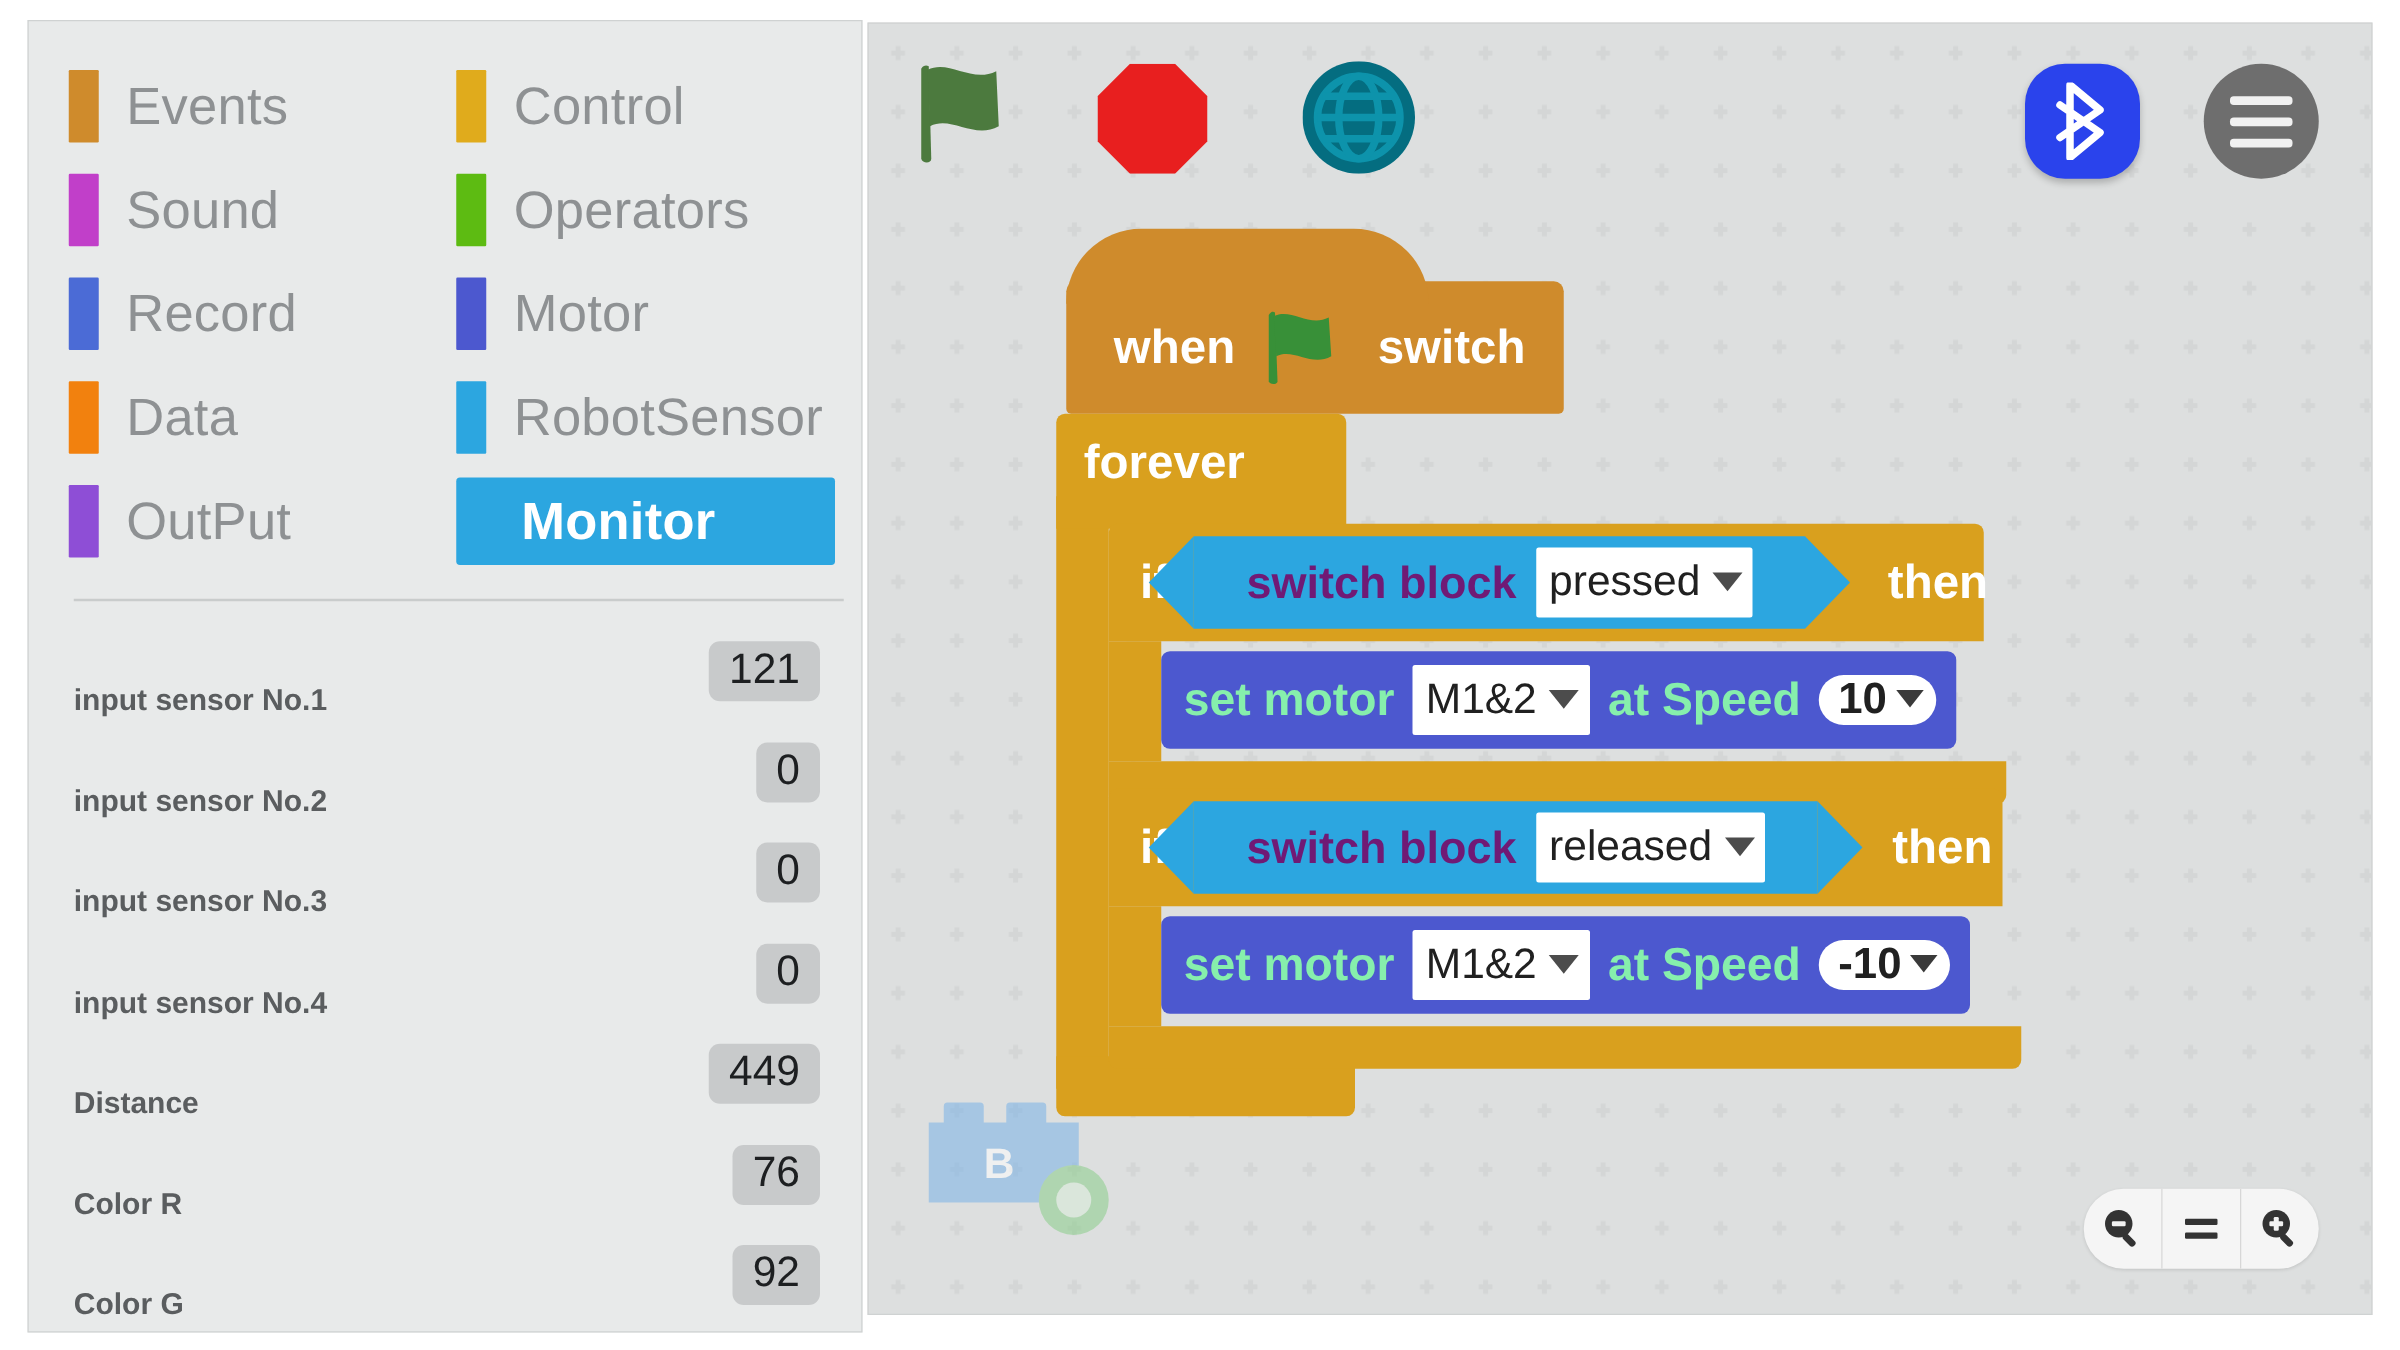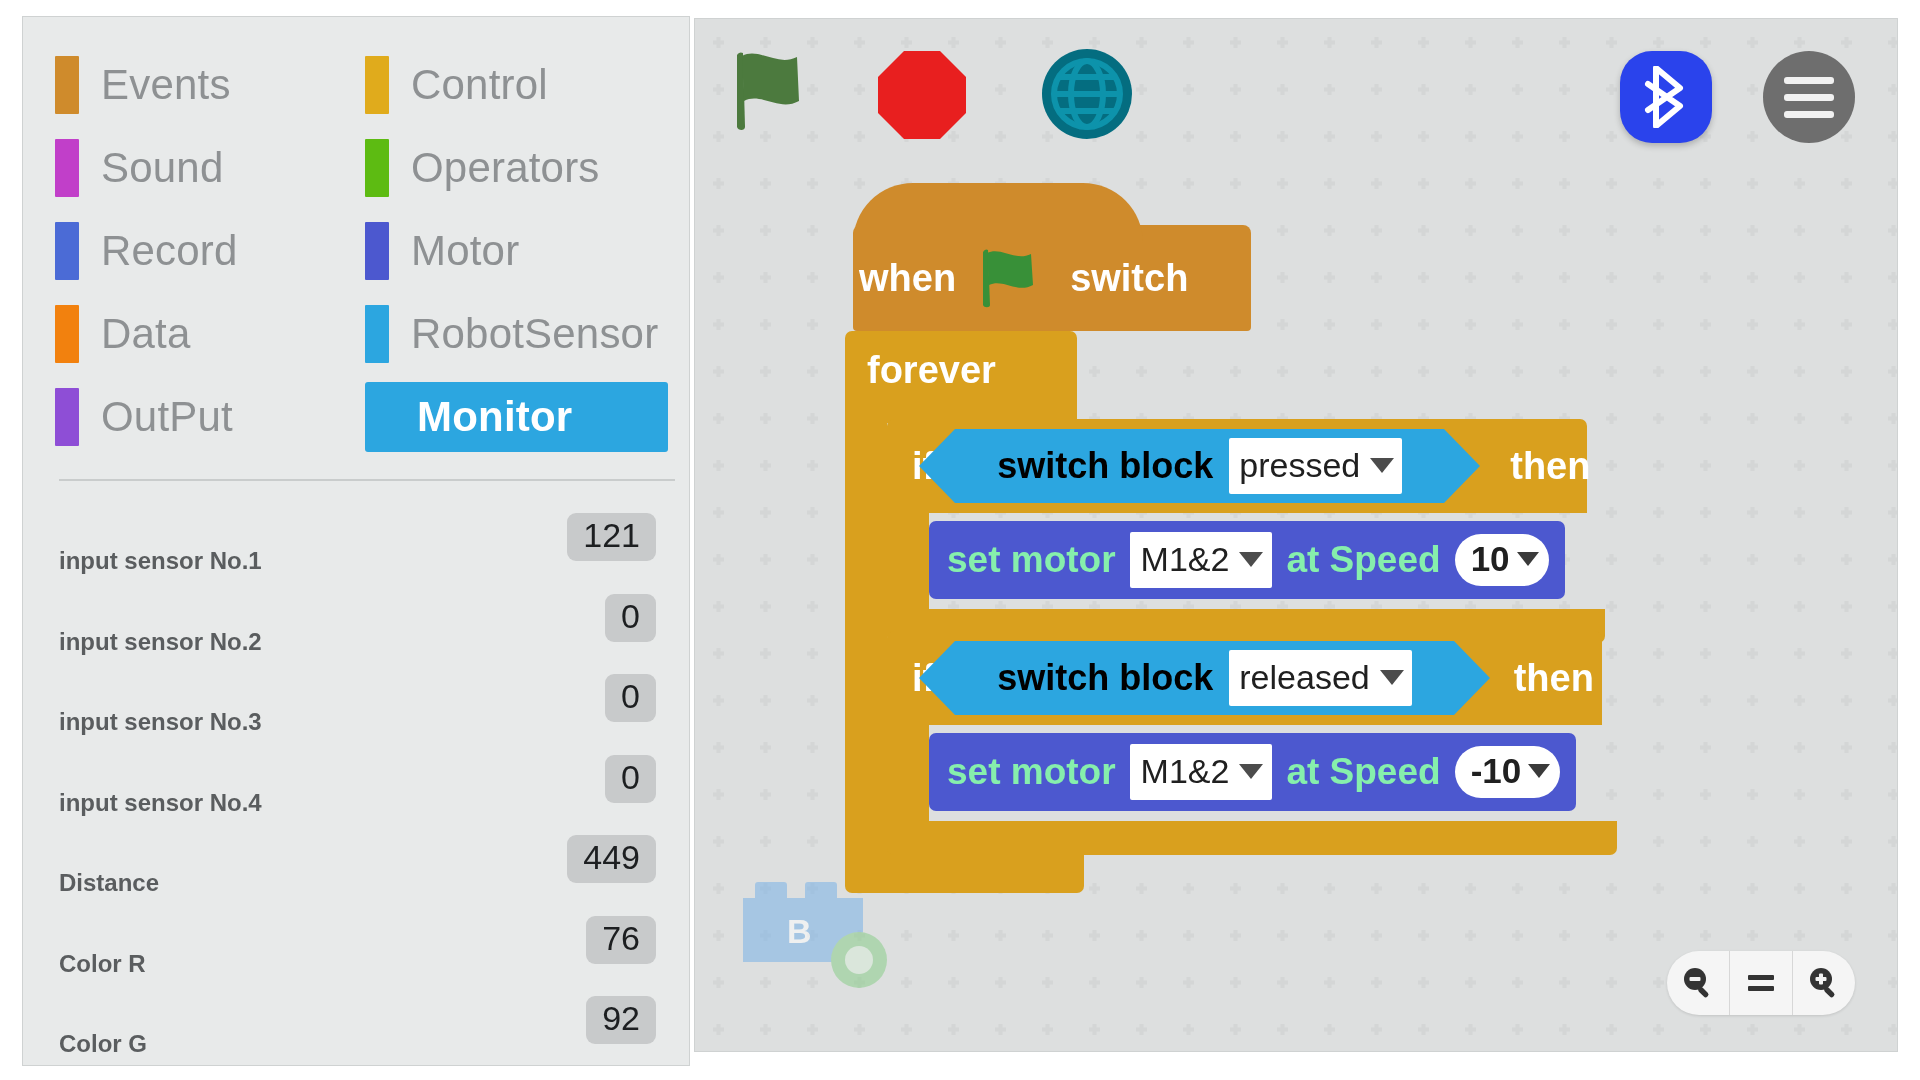--- a/index.html
+++ b/index.html
@@ -169,21 +169,21 @@
     border-radius: 8px 8px 4px 4px;
     cursor: pointer;
   }
   #hat-cap {
     position: absolute; left: 0; top: -42px;
     width: 290px; height: 60px;
     background: #cf8b2c;
     border-radius: 145px 145px 0 0;
   }
   #hat-inner {
-    position: absolute; left: 6px; top: 0;
+    position: absolute; left: 38px; top: 0;
     height: 106px;
     display: flex; align-items: center; gap: 19px;
   }
 
   
   #forever-block {
     position: absolute; left: 150px; top: 312px;
     width: 232px; height: 66px;
   }
   #forever-body {
@@ -250,21 +250,21 @@
     border-right: 36px solid #2ca6e0;
   }
   .hexbox::after {
     content: "";
     position: absolute; right: -36px; top: 0;
     width: 0; height: 0;
     border-top: 37px solid transparent;
     border-bottom: 37px solid transparent;
     border-left: 36px solid #2ca6e0;
   }
-  .hex-label { font-size: 36px; font-weight: bold; color: #000000; white-space: nowrap; }
+  .hex-label { font-size: 36px; font-weight: bold; color: #701a75; white-space: nowrap; }
 
   .dropdown-field {
     background: #ffffff;
     border-radius: 2px;
     margin-left: 16px;
     padding: 6px 8px 8px 10px;
     display: inline-flex; align-items: center; gap: 10px;
     height: 56px;
     cursor: pointer;
   }
@@ -307,21 +307,21 @@
     border-radius: 2px;
     cursor: pointer;
   }
   .motor-dd .dd-text { font-size: 34px; color: #202020; }
   .speed-oval {
     background: #ffffff;
     border-radius: 30px;
     margin-left: 14px;
     padding: 3px 10px 5px 16px;
     display: inline-flex; align-items: center; gap: 7px;
-    height: 52px;
+    height: 40px;
     cursor: pointer;
   }
   .speed-oval .dd-text { font-size: 35px; font-weight: bold; color: #202020; }
 
   
   #robot-sprite {
     position: absolute; left: 48px; top: 855px;
     width: 150px; height: 110px;
     opacity: 0.55;
   }

